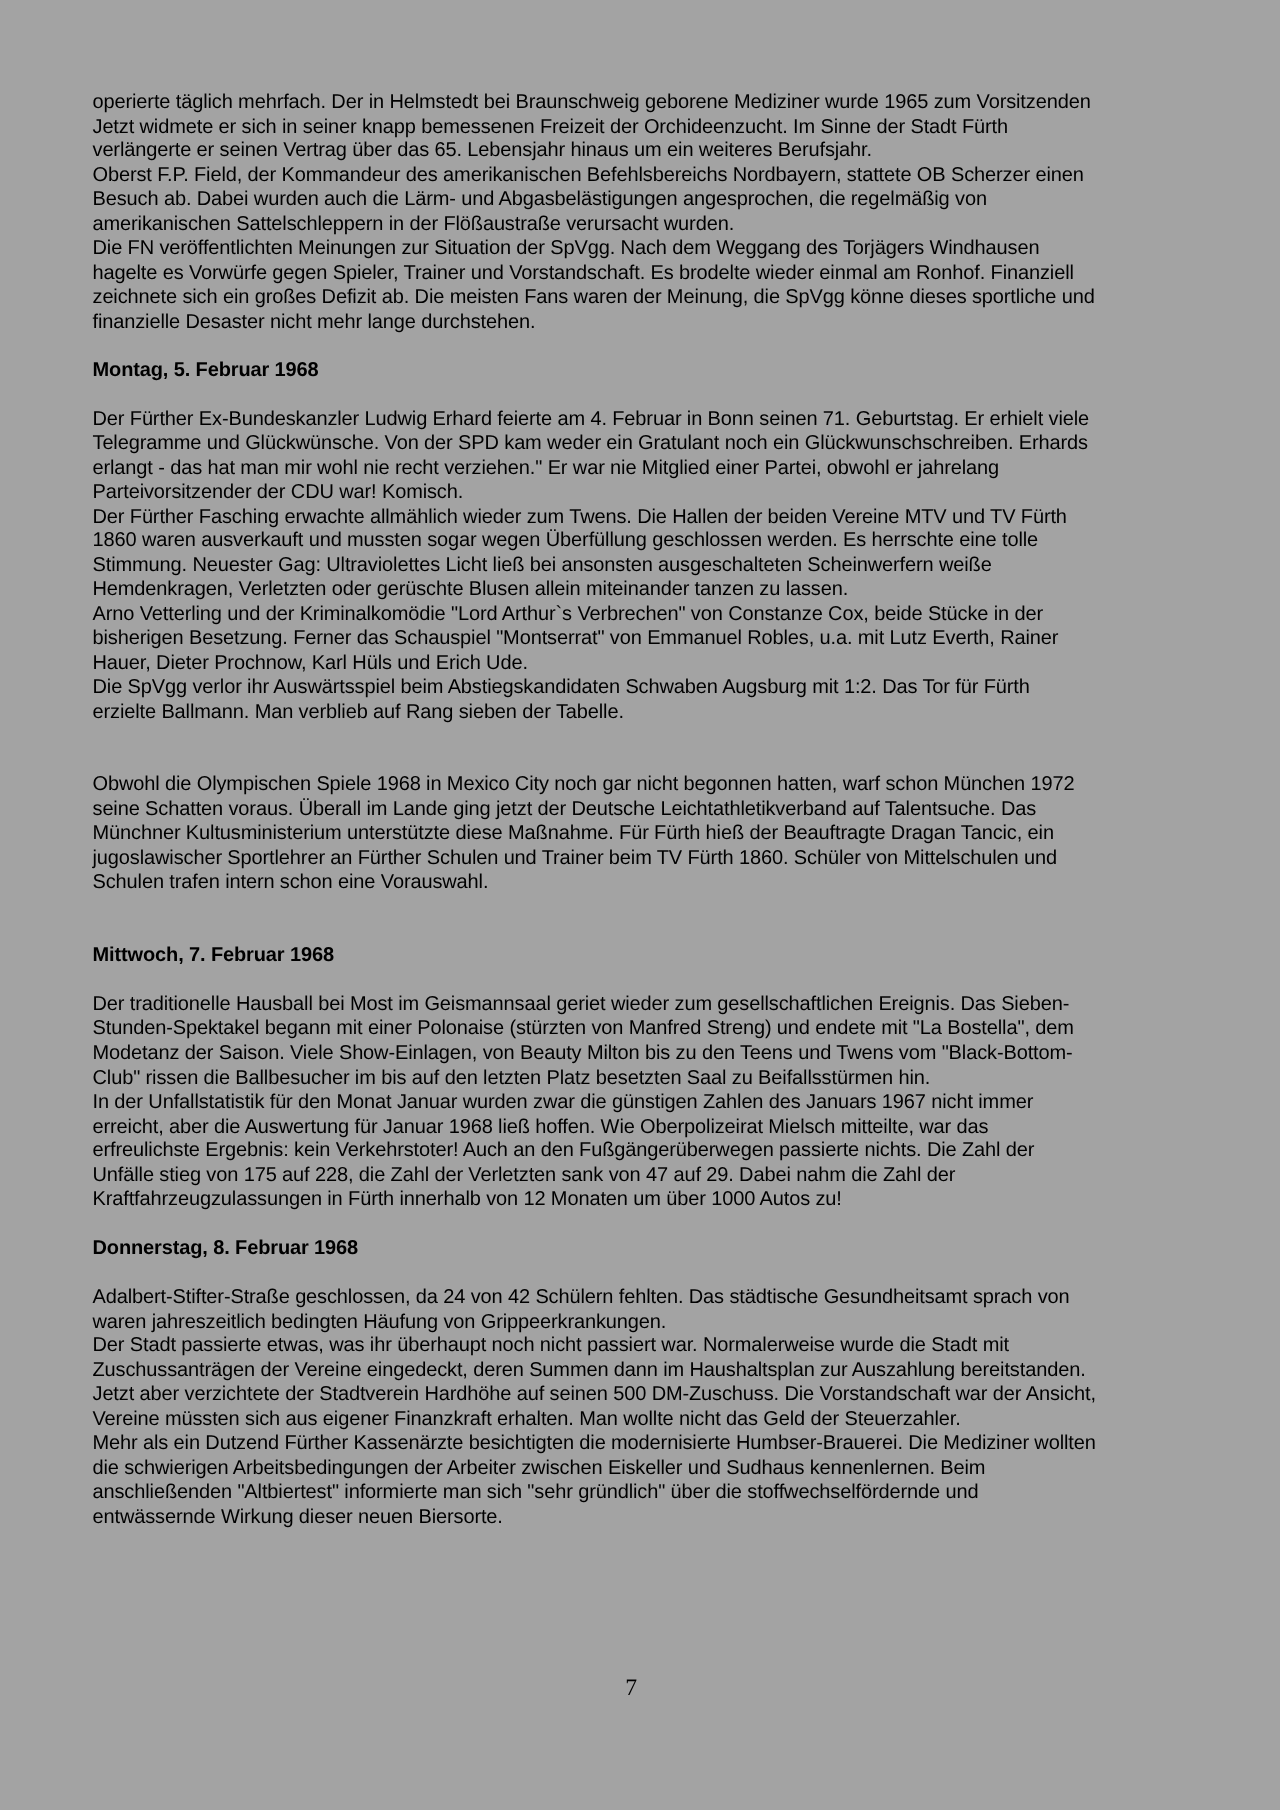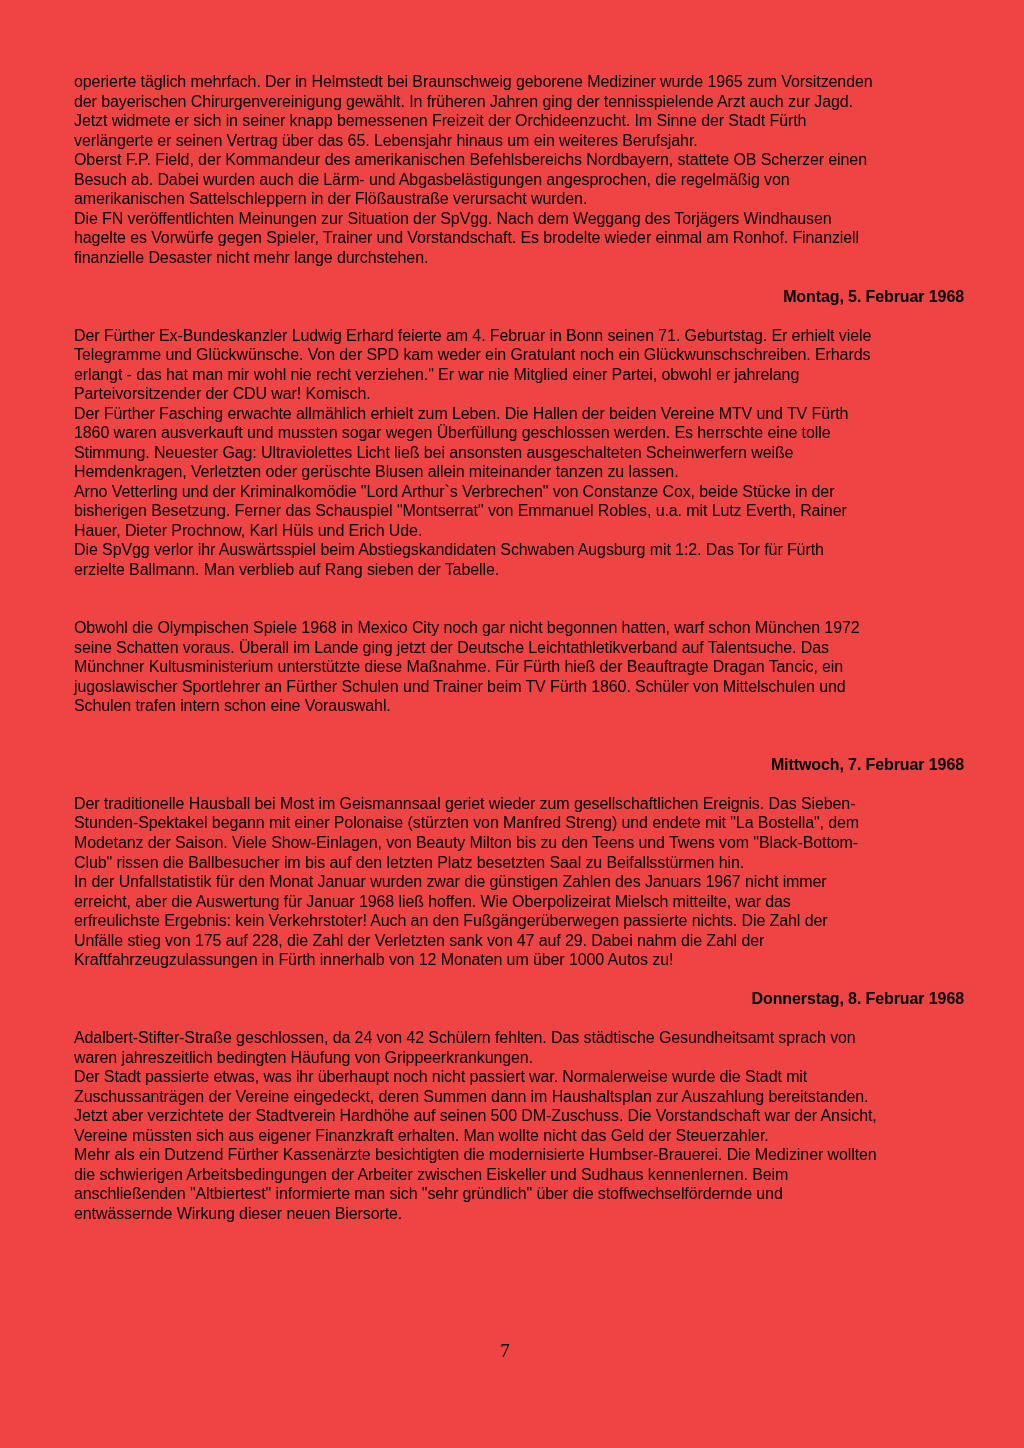--- a/index.html
+++ b/index.html
@@ -14,80 +14,80 @@
     font-family: "Liberation Sans", sans-serif;
     color: #000000;
     overflow: hidden;
   }
   .doc-page {
     position: absolute;
     left: 0;
     top: 0;
     width: 1024px;
     height: 1448px;
-    background: #ef4444;
+    background: #a3a3a3;
   }
   .doc-body {
     position: absolute;
     left: 74px;
     top: 72px;
     width: 890px;
     font-size: 16px;
     line-height: 19.51px;
     letter-spacing: -0.1px;
   }
   .paragraph { margin: 0; }
-  .heading { margin: 0; font-weight: bold; text-align: right; }
+  .heading { margin: 0; font-weight: bold; }
   .blank-line { height: 19.51px; }
   .line { white-space: nowrap; }
   .page-footer {
     position: absolute;
     left: 74px;
     top: 1340px;
     width: 862px;
     text-align: center;
     font-family: "Liberation Serif", serif;
     font-size: 19px;
     line-height: 22px;
   }
 </style>
 </head>
 <body>
 
 <div class="doc-page">
   <div class="doc-body" id="doc-body">
       <div class="paragraph">
         <div class="line">operierte täglich mehrfach. Der in Helmstedt bei Braunschweig geborene Mediziner wurde 1965 zum Vorsitzenden</div>
-        <div class="line">der bayerischen Chirurgenvereinigung gewählt. In früheren Jahren ging der tennisspielende Arzt auch zur Jagd.</div>
         <div class="line">Jetzt widmete er sich in seiner knapp bemessenen Freizeit der Orchideenzucht. Im Sinne der Stadt Fürth</div>
         <div class="line">verlängerte er seinen Vertrag über das 65. Lebensjahr hinaus um ein weiteres Berufsjahr.</div>
       </div>
       <div class="paragraph">
         <div class="line">Oberst F.P. Field, der Kommandeur des amerikanischen Befehlsbereichs Nordbayern, stattete OB Scherzer einen</div>
         <div class="line">Besuch ab. Dabei wurden auch die Lärm- und Abgasbelästigungen angesprochen, die regelmäßig von</div>
         <div class="line">amerikanischen Sattelschleppern in der Flößaustraße verursacht wurden.</div>
       </div>
       <div class="paragraph">
         <div class="line">Die FN veröffentlichten Meinungen zur Situation der SpVgg. Nach dem Weggang des Torjägers Windhausen</div>
         <div class="line">hagelte es Vorwürfe gegen Spieler, Trainer und Vorstandschaft. Es brodelte wieder einmal am Ronhof. Finanziell</div>
+        <div class="line">zeichnete sich ein großes Defizit ab. Die meisten Fans waren der Meinung, die SpVgg könne dieses sportliche und</div>
         <div class="line">finanzielle Desaster nicht mehr lange durchstehen.</div>
       </div>
       <div class="blank-line"></div>
       <div class="heading">
         <div class="line">Montag, 5. Februar 1968</div>
       </div>
       <div class="blank-line"></div>
       <div class="paragraph">
         <div class="line">Der Fürther Ex-Bundeskanzler Ludwig Erhard feierte am 4. Februar in Bonn seinen 71. Geburtstag. Er erhielt viele</div>
         <div class="line">Telegramme und Glückwünsche. Von der SPD kam weder ein Gratulant noch ein Glückwunschschreiben. Erhards</div>
         <div class="line">erlangt - das hat man mir wohl nie recht verziehen." Er war nie Mitglied einer Partei, obwohl er jahrelang</div>
         <div class="line">Parteivorsitzender der CDU war! Komisch.</div>
       </div>
       <div class="paragraph">
-        <div class="line">Der Fürther Fasching erwachte allmählich erhielt zum Leben. Die Hallen der beiden Vereine MTV und TV Fürth</div>
+        <div class="line">Der Fürther Fasching erwachte allmählich wieder zum Twens. Die Hallen der beiden Vereine MTV und TV Fürth</div>
         <div class="line">1860 waren ausverkauft und mussten sogar wegen Überfüllung geschlossen werden. Es herrschte eine tolle</div>
         <div class="line">Stimmung. Neuester Gag: Ultraviolettes Licht ließ bei ansonsten ausgeschalteten Scheinwerfern weiße</div>
         <div class="line">Hemdenkragen, Verletzten oder gerüschte Blusen allein miteinander tanzen zu lassen.</div>
       </div>
       <div class="paragraph">
         <div class="line">Arno Vetterling und der Kriminalkomödie "Lord Arthur`s Verbrechen" von Constanze Cox, beide Stücke in der</div>
         <div class="line">bisherigen Besetzung. Ferner das Schauspiel "Montserrat" von Emmanuel Robles, u.a. mit Lutz Everth, Rainer</div>
         <div class="line">Hauer, Dieter Prochnow, Karl Hüls und Erich Ude.</div>
       </div>
       <div class="paragraph">

